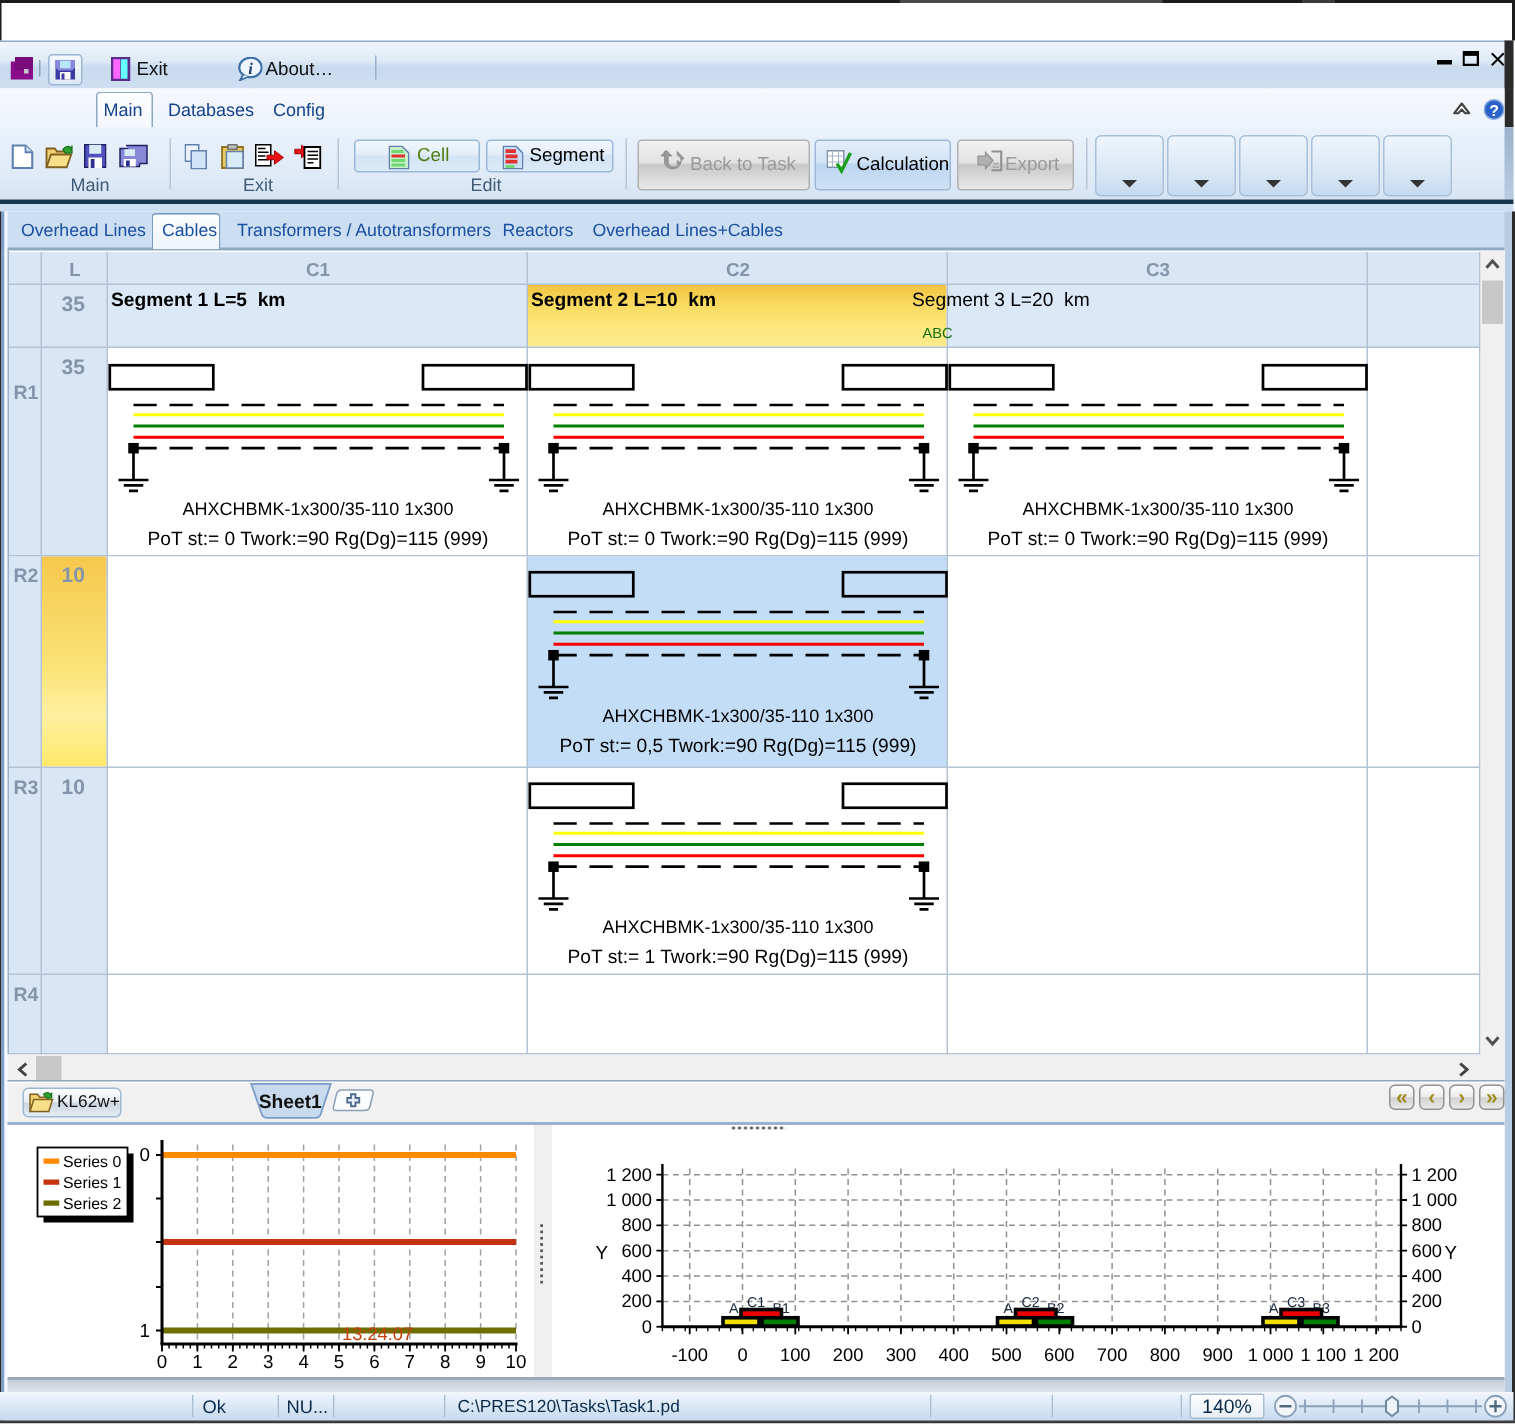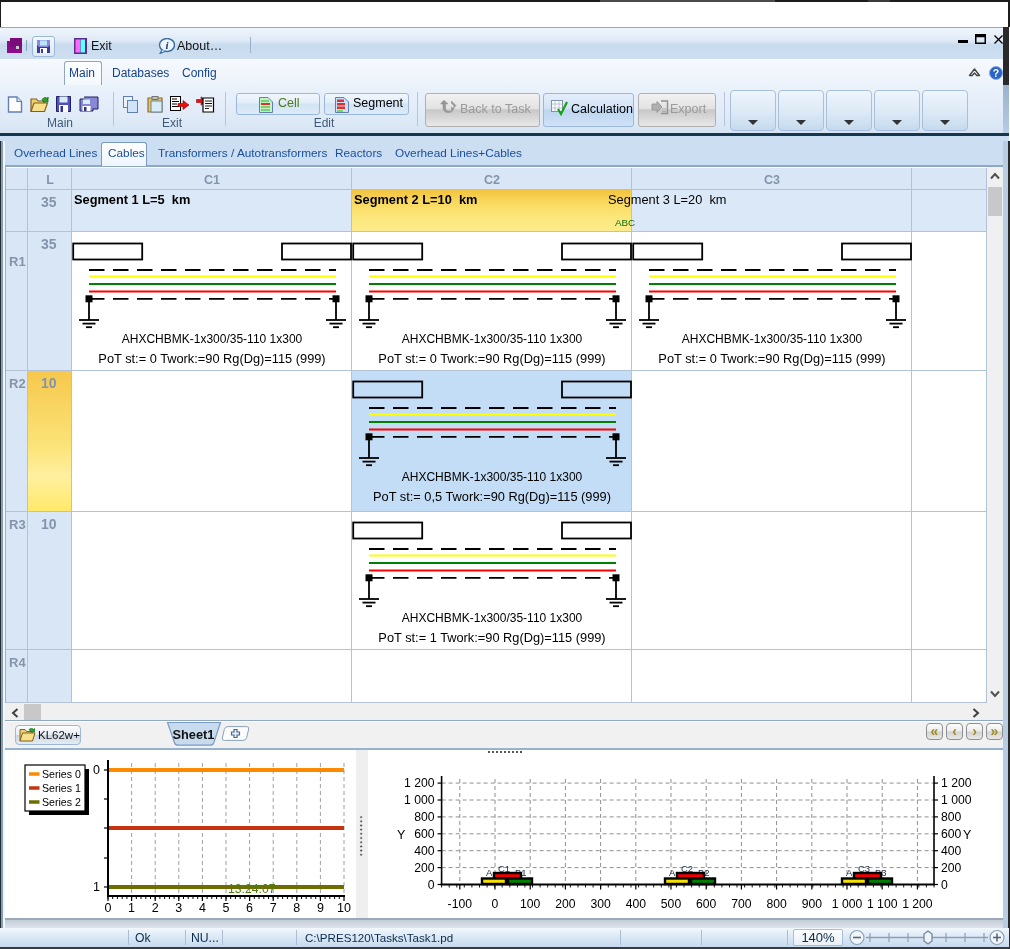--- a/index.html
+++ b/index.html
@@ -704,21 +704,21 @@
 <div class="abs" style="left:0;top:928px;width:1009px;height:19px;background:linear-gradient(#f2f7fc,#dcE9f6 45%,#c6daee)"></div>
 <div class="abs" style="left:128px;top:930px;width:1px;height:15px;background:#fff;border-left:1px solid #a8bed4"></div>
 <div class="abs" style="left:185px;top:930px;width:1px;height:15px;background:#fff;border-left:1px solid #a8bed4"></div>
 <div class="abs" style="left:222px;top:930px;width:1px;height:15px;background:#fff;border-left:1px solid #a8bed4"></div>
 <div class="abs" style="left:296px;top:930px;width:1px;height:15px;background:#fff;border-left:1px solid #a8bed4"></div>
 <div class="abs" style="left:620px;top:930px;width:1px;height:15px;background:#fff;border-left:1px solid #a8bed4"></div>
 <div class="abs" style="left:701px;top:930px;width:1px;height:15px;background:#fff;border-left:1px solid #a8bed4"></div>
 <div class="abs" style="left:787px;top:930px;width:1px;height:15px;background:#fff;border-left:1px solid #a8bed4"></div>
 <div class="t" style="left:135px;top:931px;font-size:12.2px;color:#0a2a4a">Ok</div>
 <div class="t" style="left:191px;top:931px;font-size:12.2px;color:#0a2a4a">NU...</div>
-<div class="t" style="left:228px;top:882px;font-size:12.2px;color:#4d7c0f">13:24:07</div>
+<div class="t" style="left:228px;top:882px;font-size:12.2px;color:#c2410c">13:24:07</div>
 <div class="t" style="left:305px;top:931px;font-size:11.6px;color:#0a2a4a">C:\PRES120\Tasks\Task1.pd</div>
 <div class="abs" style="left:793px;top:929px;width:50px;height:17px;background:linear-gradient(#fdfdfe,#e8eff6);border:1px solid #a8bed4;border-radius:2px"></div>
 <div class="t" style="left:818px;top:930px;font-size:13px;color:#0a2a4a;transform:translateX(-50%)">140%</div>
 <svg class="abs" style="left:848px;top:929px" width="158" height="17" viewBox="0 0 158 17">
 <circle cx="9" cy="8.5" r="7" fill="#f2f6fa" stroke="#8aa0b8" stroke-width="1.2"></circle>
 <line x1="5" y1="8.5" x2="13" y2="8.5" stroke="#506880" stroke-width="1.6"></line>
 <circle cx="149" cy="8.5" r="7" fill="#f2f6fa" stroke="#8aa0b8" stroke-width="1.2"></circle>
 <line x1="145" y1="8.5" x2="153" y2="8.5" stroke="#506880" stroke-width="1.6"></line>
 <line x1="149" y1="4.5" x2="149" y2="12.5" stroke="#506880" stroke-width="1.6"></line>
 <line x1="18" y1="8.5" x2="140" y2="8.5" stroke="#8aa0b8" stroke-width="1.4"></line>

